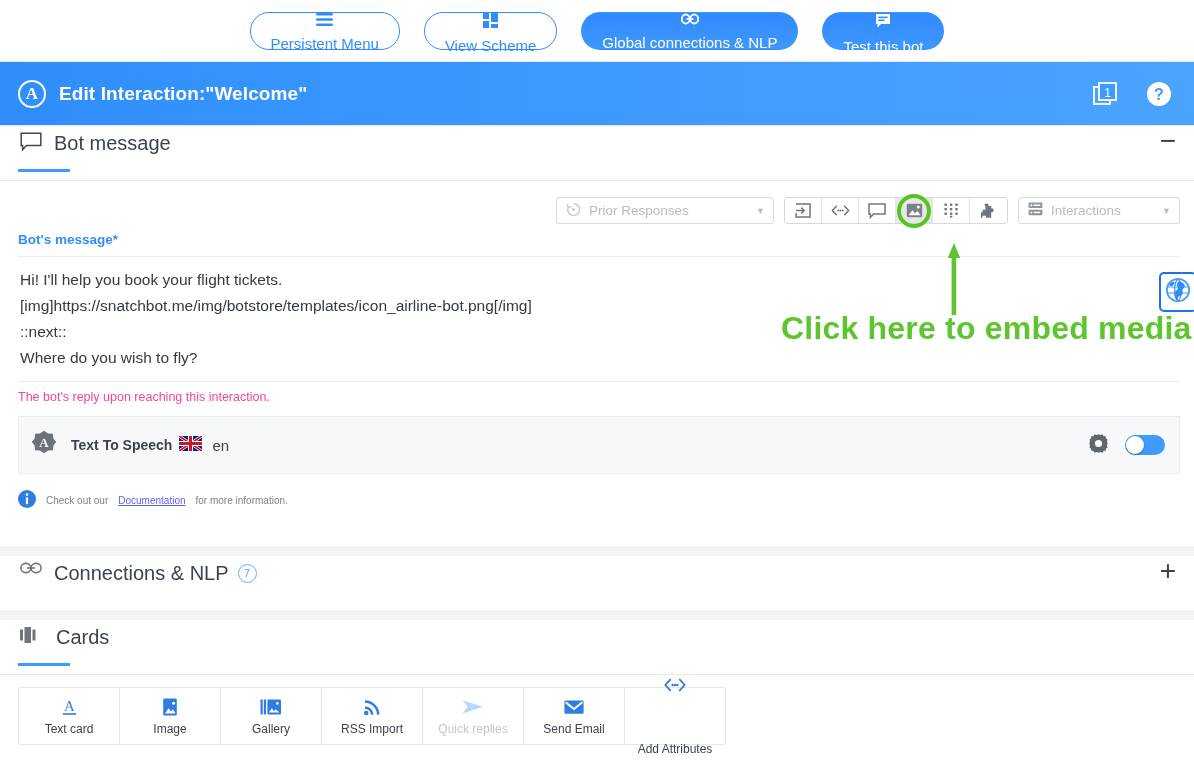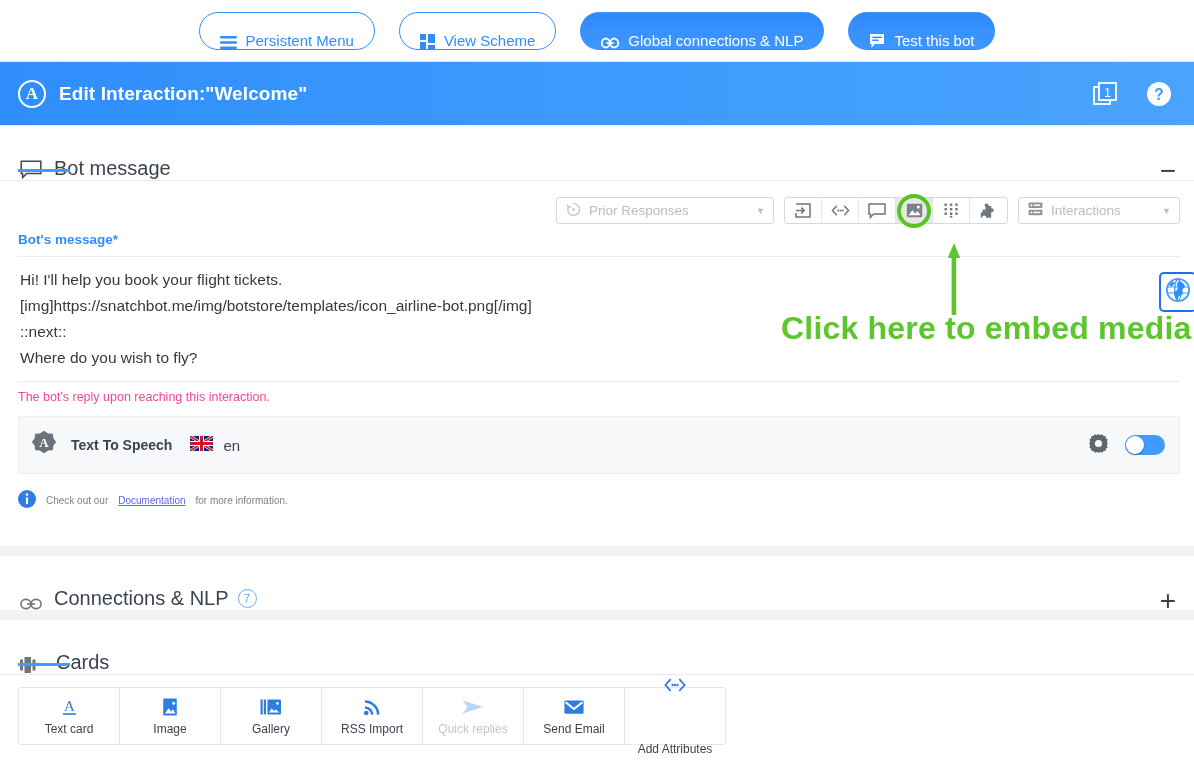--- a/index.html
+++ b/index.html
@@ -17,29 +17,30 @@
     height: 62px;
     display: flex;
     align-items: center;
     justify-content: center;
     gap: 24px;
     background: #ffffff;
     border-bottom: 1px solid #e8e8e8;
   }
   .tbtn {
     display: inline-flex;
-    align-items: flex-end;
+    align-items: center;
     gap: 9px;
     height: 38px;
     padding: 0 20px;
     border-radius: 19px;
     font-size: 15px;
     cursor: pointer;
     white-space: nowrap;
     user-select: none;
+    flex-direction: column;
   }
   .tbtn.outline {
     background: #fff;
     border: 1px solid #2f8efc;
     color: #2f8efc;
   }
   .tbtn.filled {
     background: linear-gradient(180deg,#2f8afd 0%,#3f97fe 100%);
     border: 1px solid transparent;
     color: #ffffff;
@@ -76,22 +77,22 @@
     display: flex;
     align-items: center;
     gap: 28px;
     padding-right: 8px;
   }
   .header-icon { cursor: pointer; display: flex; }
 
   
   .section-head {
     display: flex;
-    align-items: flex-end;
-    padding: 0 18px 0 20px;
+    align-items: flex-start;
+    padding: 6px 18px 0 20px;
     height: 54px;
     position: relative;
   }
   .section-head .sh-icon { margin-right: 12px; display: flex; align-items: center; }
   .section-title {
     font-size: 20px;
     color: #3b4351;
     position: relative;
   }
   .sh-underline {
@@ -218,21 +219,21 @@
     border: 1px solid #ededed;
     height: 58px;
     display: flex;
     align-items: center;
     padding: 0 14px 0 12px;
   }
   .tts-label {
     font-size: 14px;
     font-weight: bold;
     color: #3b4351;
-    margin: 0 18px 0 14px;
+    margin: 0 7px 0 14px;
   }
   .tts-lang { font-size: 15px; color: #3b4351; margin-left: 10px; }
   .tts-right { margin-left: auto; display: flex; align-items: center; gap: 16px; }
   .switch {
     width: 40px; height: 20px;
     border-radius: 10px;
     background: #3f9bfd;
     position: relative;
     cursor: pointer;
   }

